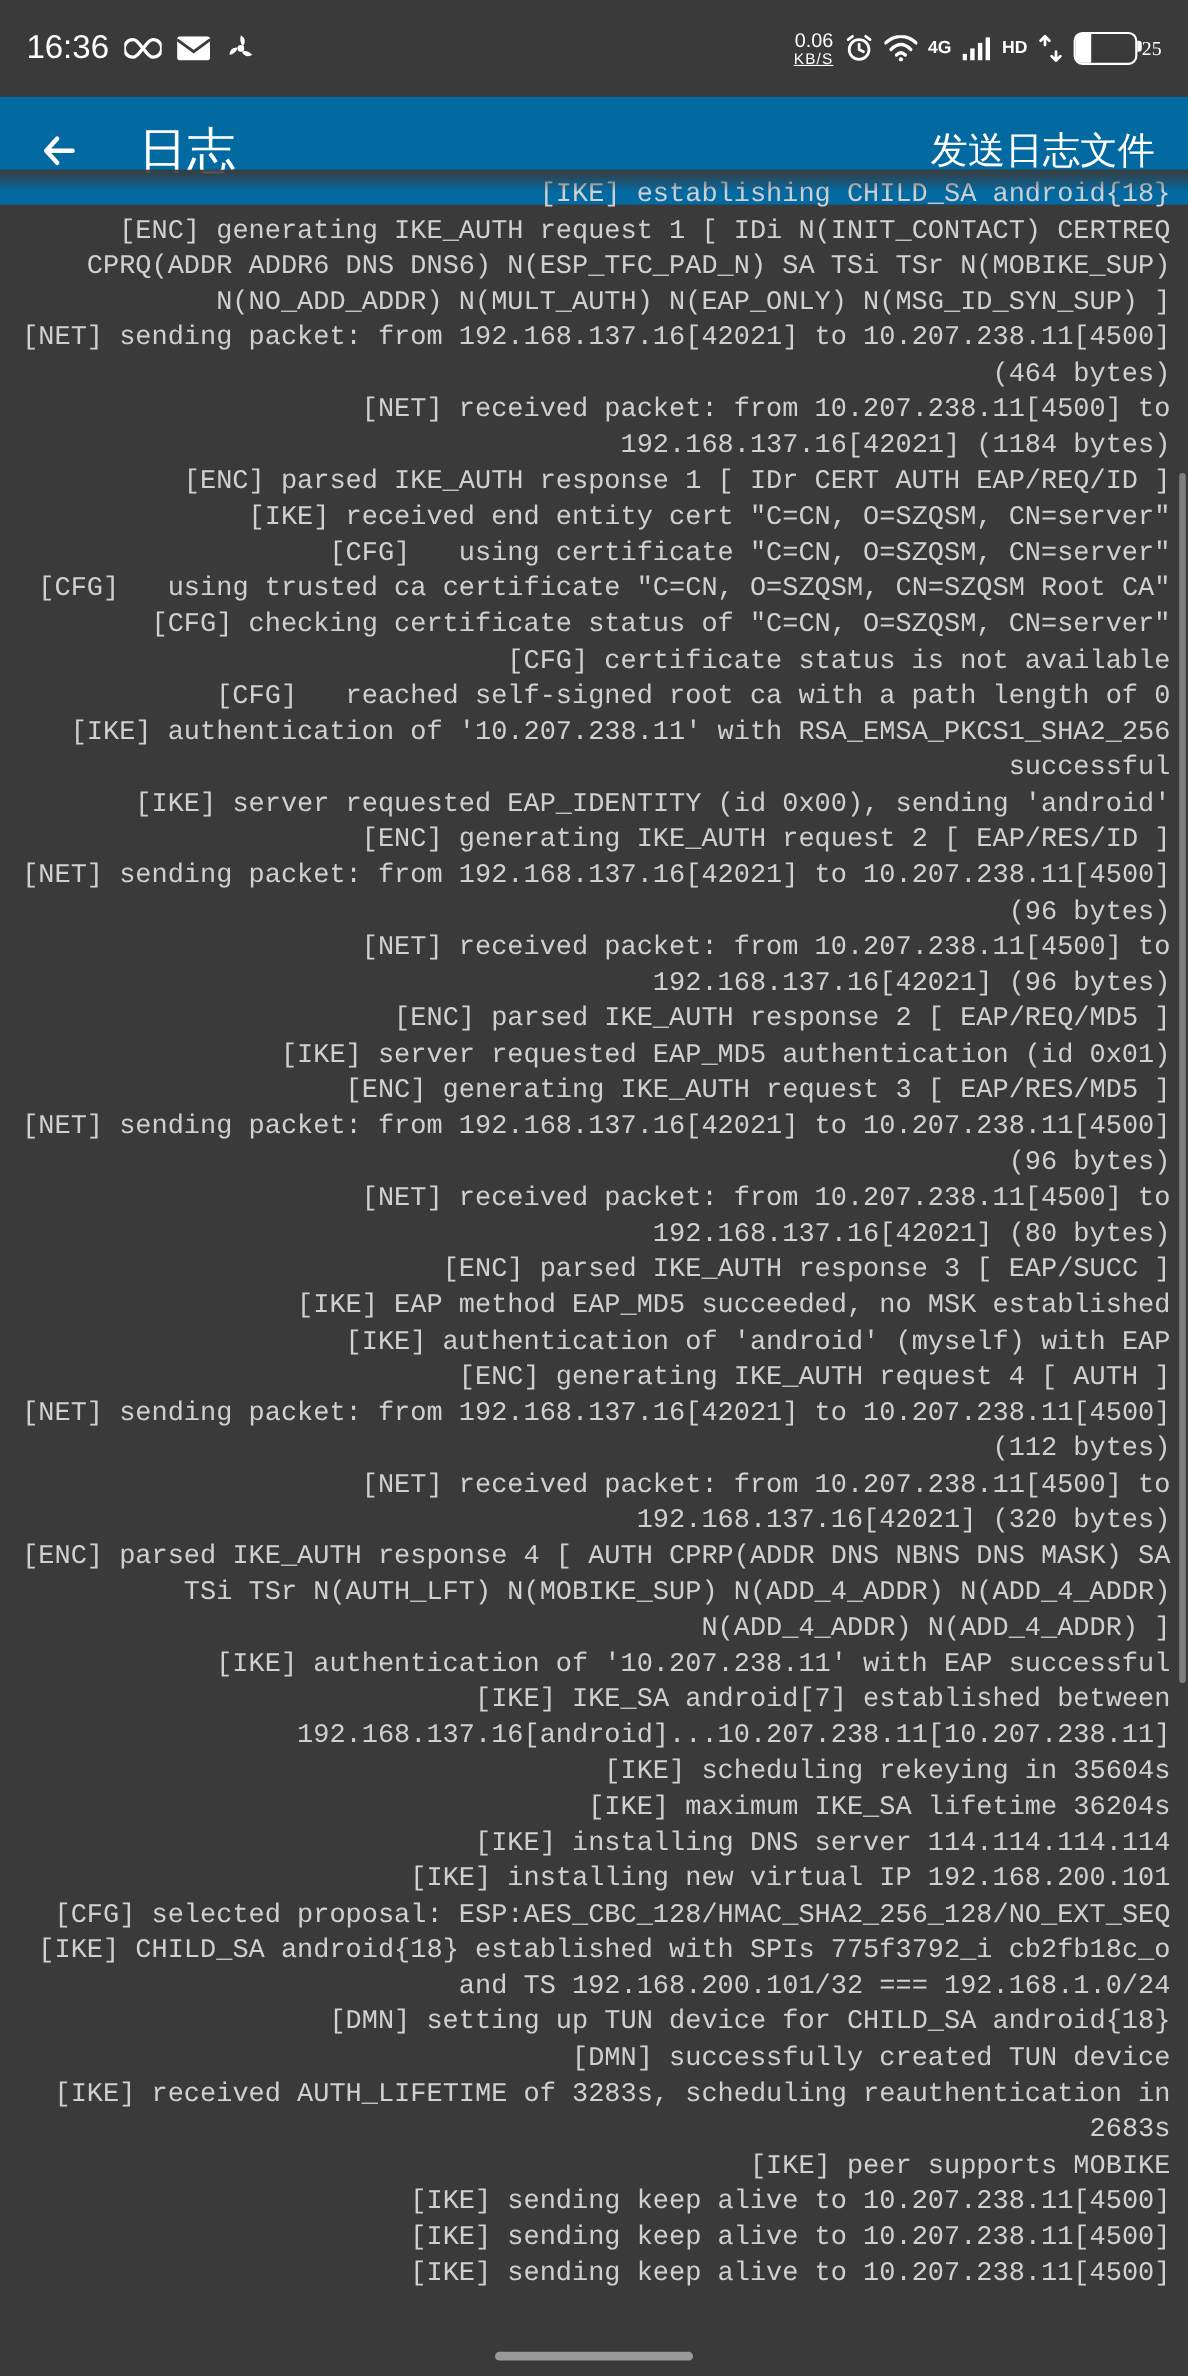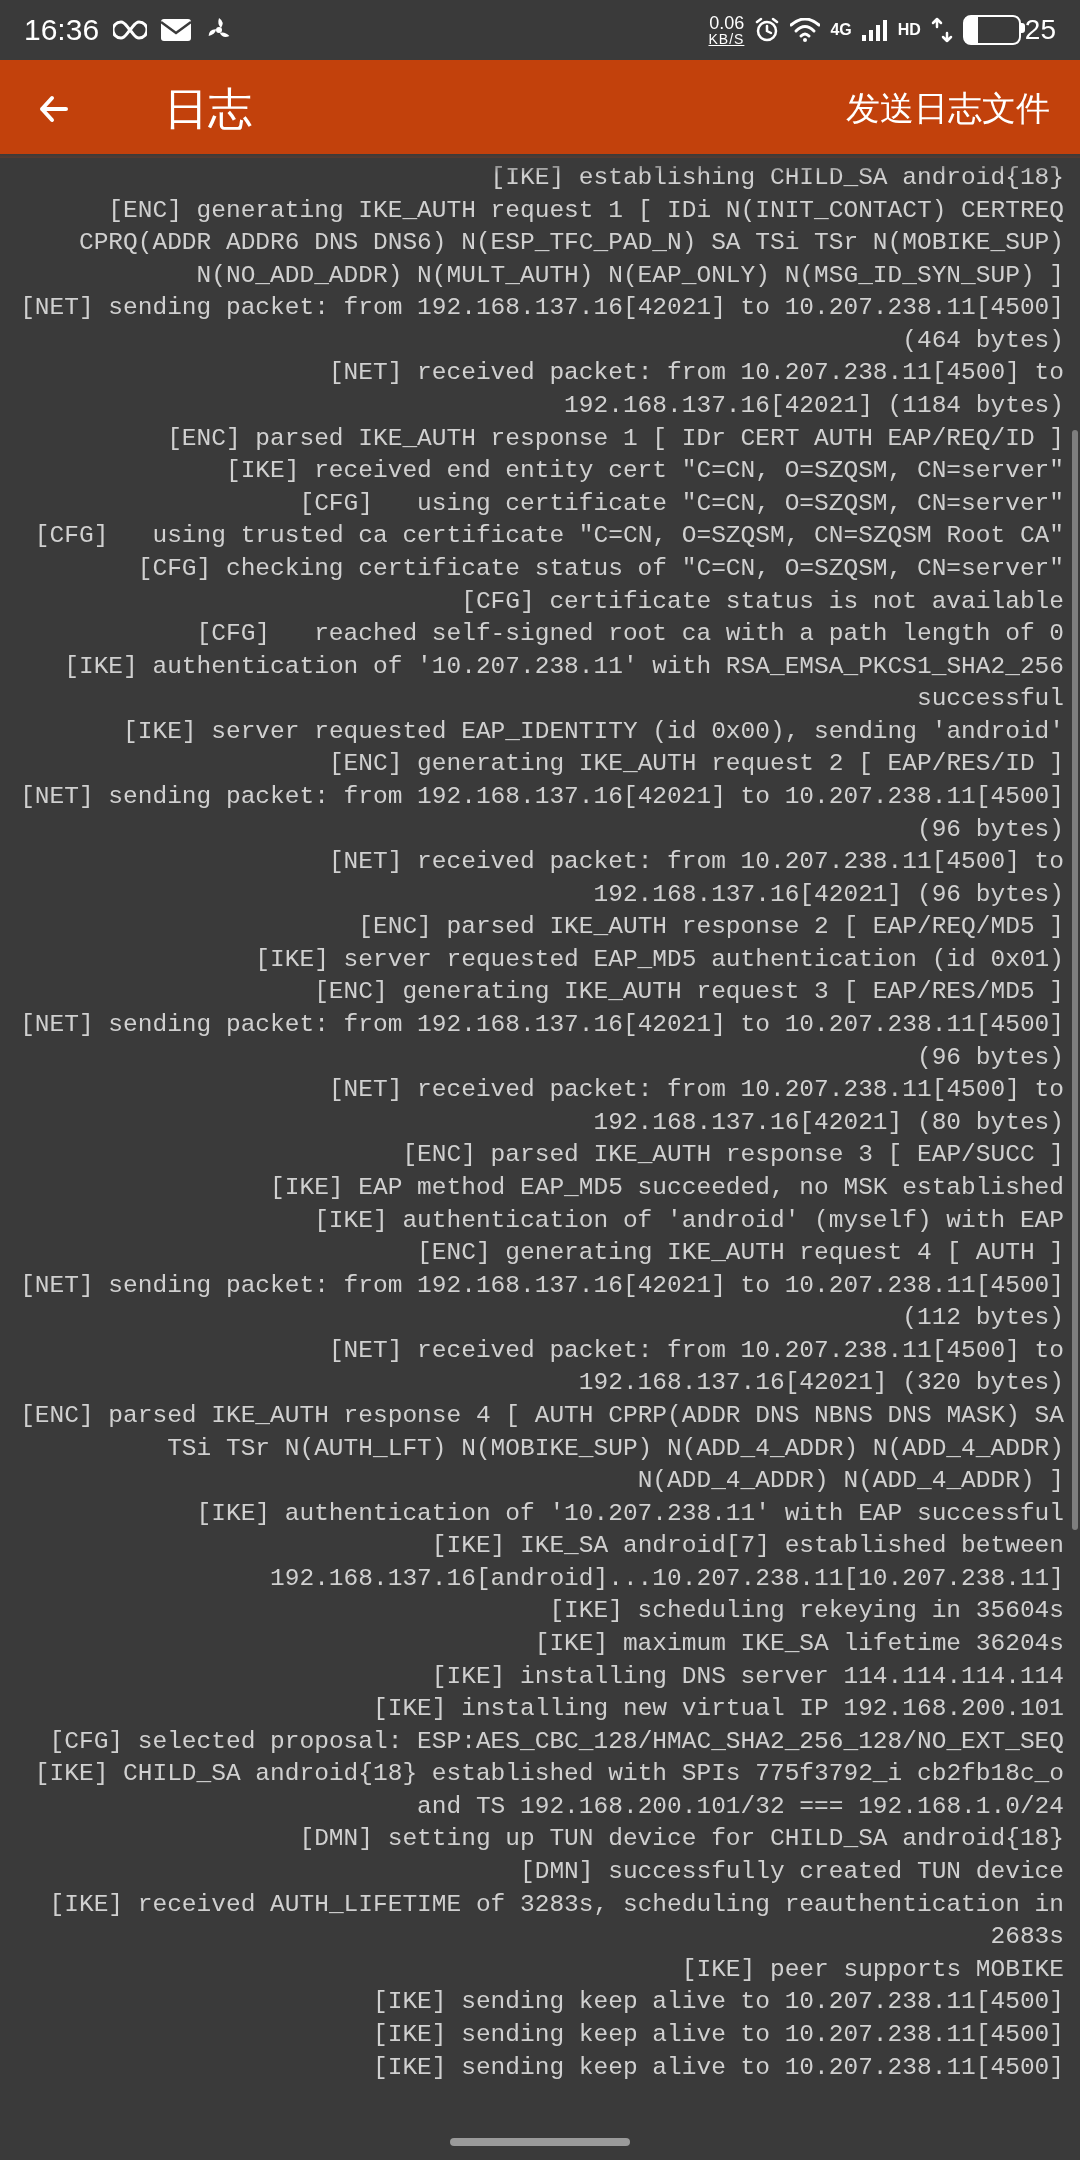--- a/index.html
+++ b/index.html
@@ -11,21 +11,21 @@
     font-family: sans-serif;
     overflow: hidden;
     position: relative;
   }
   .statusbar {
     height: 56px;
     background: #3a3a3a;
     display: flex;
     align-items: center;
     justify-content: space-between;
-    padding: 2px 24px;
+    padding: 16px 24px;
     color: #fff;
   }
   .status-left {
     display: flex;
     align-items: center;
     gap: 14px;
     font-size: 30px;
     font-weight: 500;
   }
   .status-right {
@@ -66,29 +66,28 @@
   }
   .battery-cap {
     position: absolute;
     right: -6px;
     top: 6px;
     width: 4px;
     height: 10px;
     background: #fff;
     border-radius: 0 3px 3px 0;
   }
-  .battery-num { font-size: 28px; font-weight: 500;}
+  .battery-num { font-size: 18px; font-weight: 500; font-family: Liberation Serif, serif;}
   .header {
-    background: #c2410c;
+    background: #0369a1;
     height: 98px;
     display: flex;
     align-items: center;
     padding: 0 30px 0 30px;
     color: #fff;
-    gap: 38px;
   }
   .back-arrow {
     width: 48px;
     height: 48px;
     flex: 0 0 auto;
     display: flex;
     align-items: center;
     justify-content: center;
   }
   .header-title {

